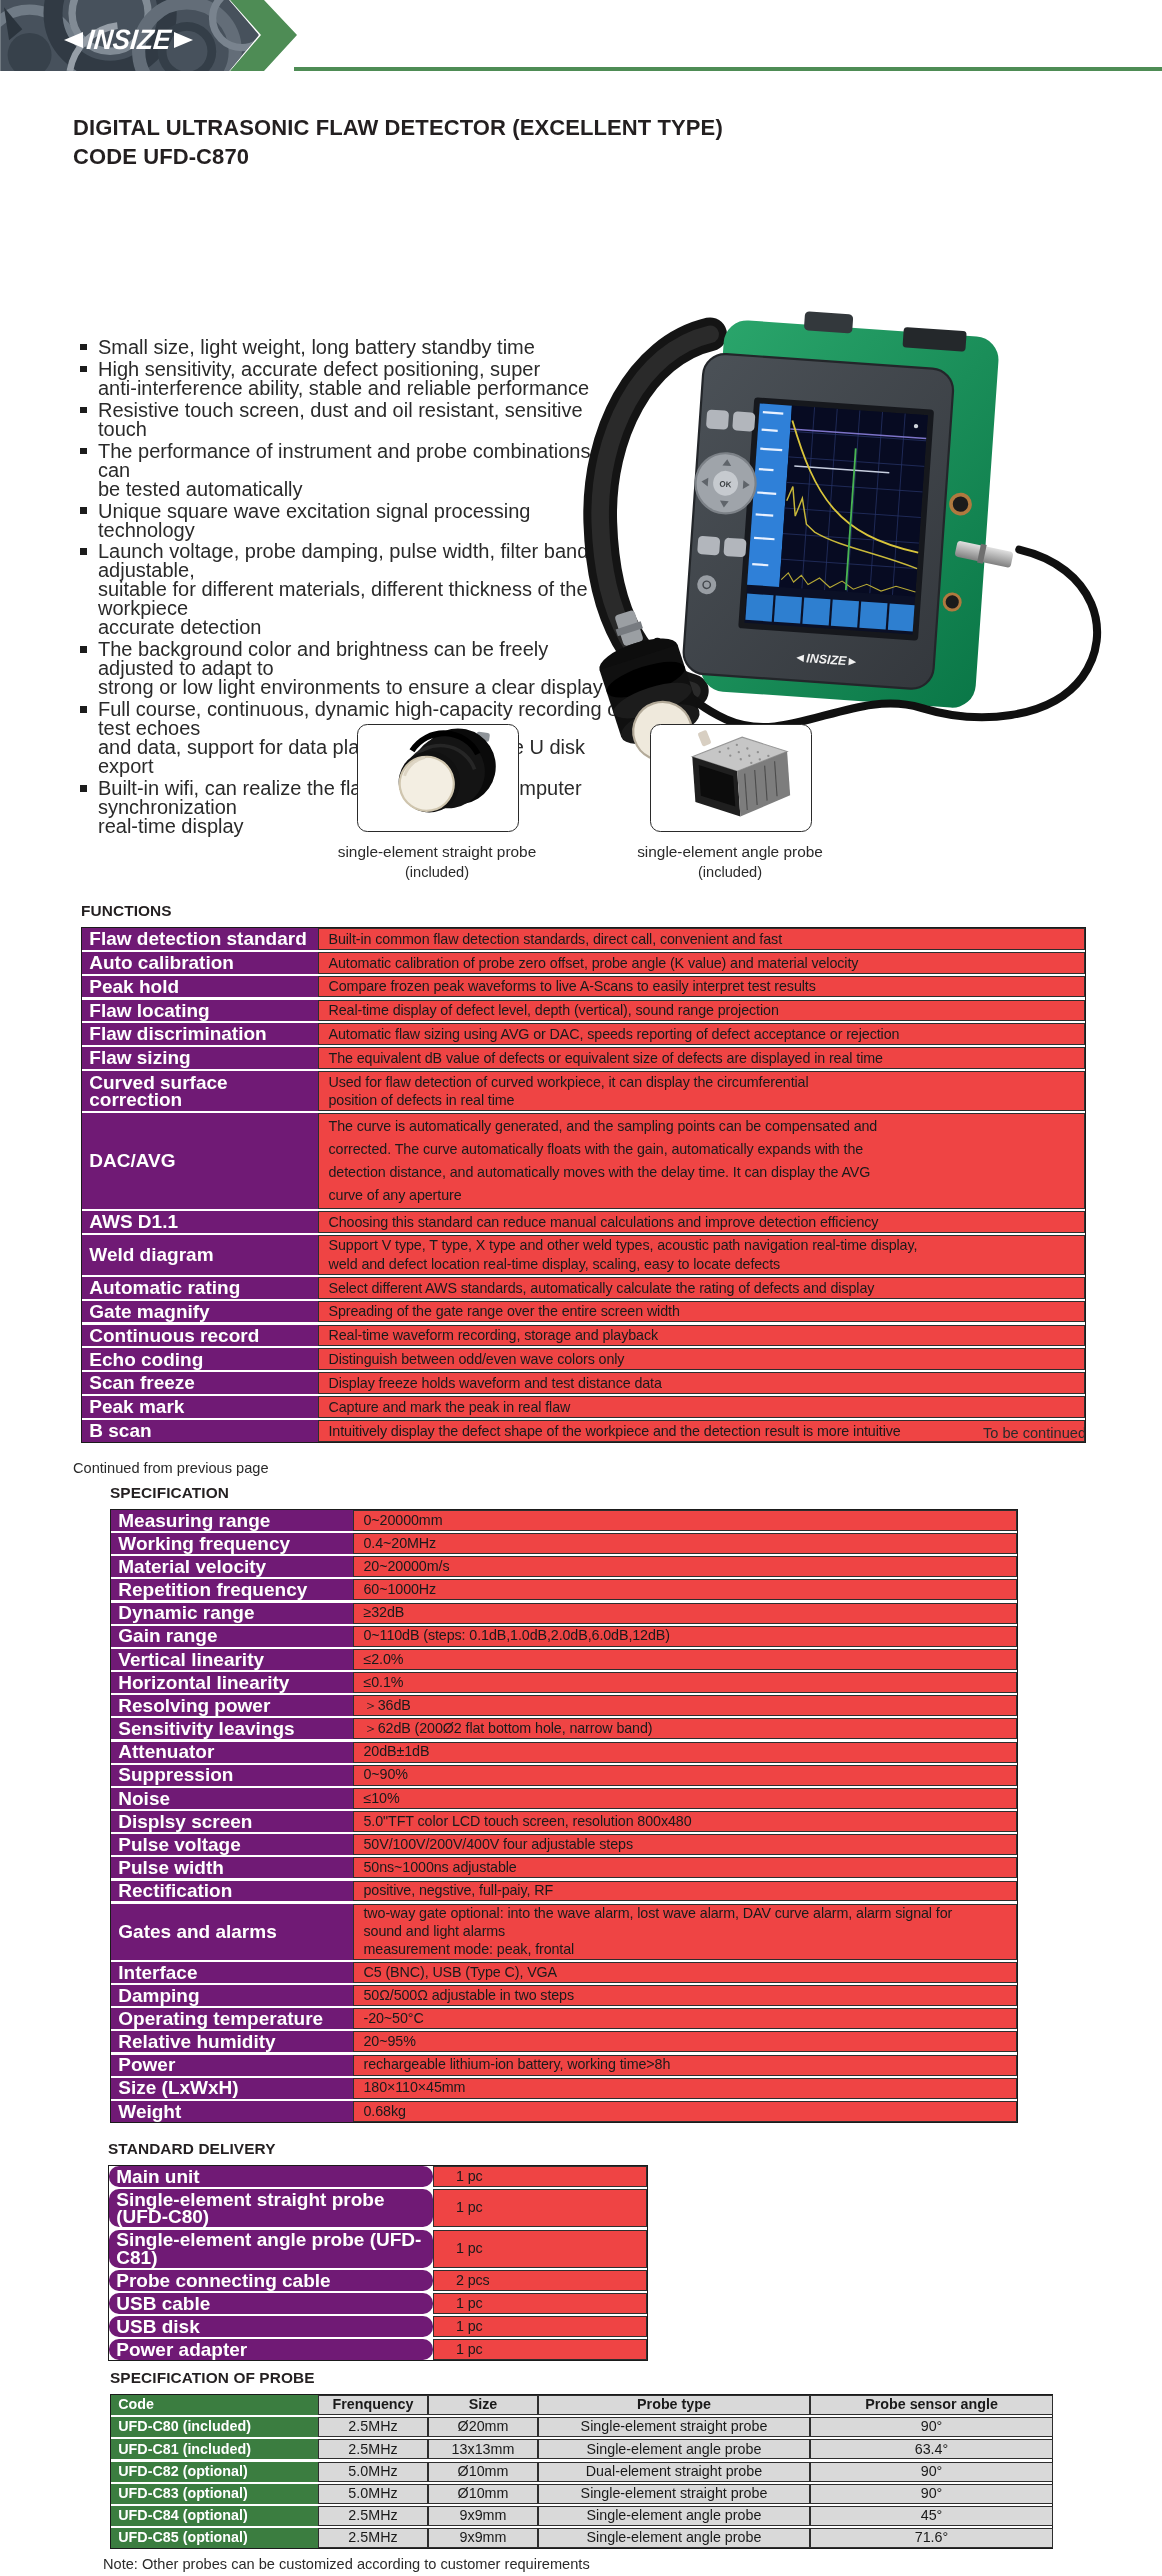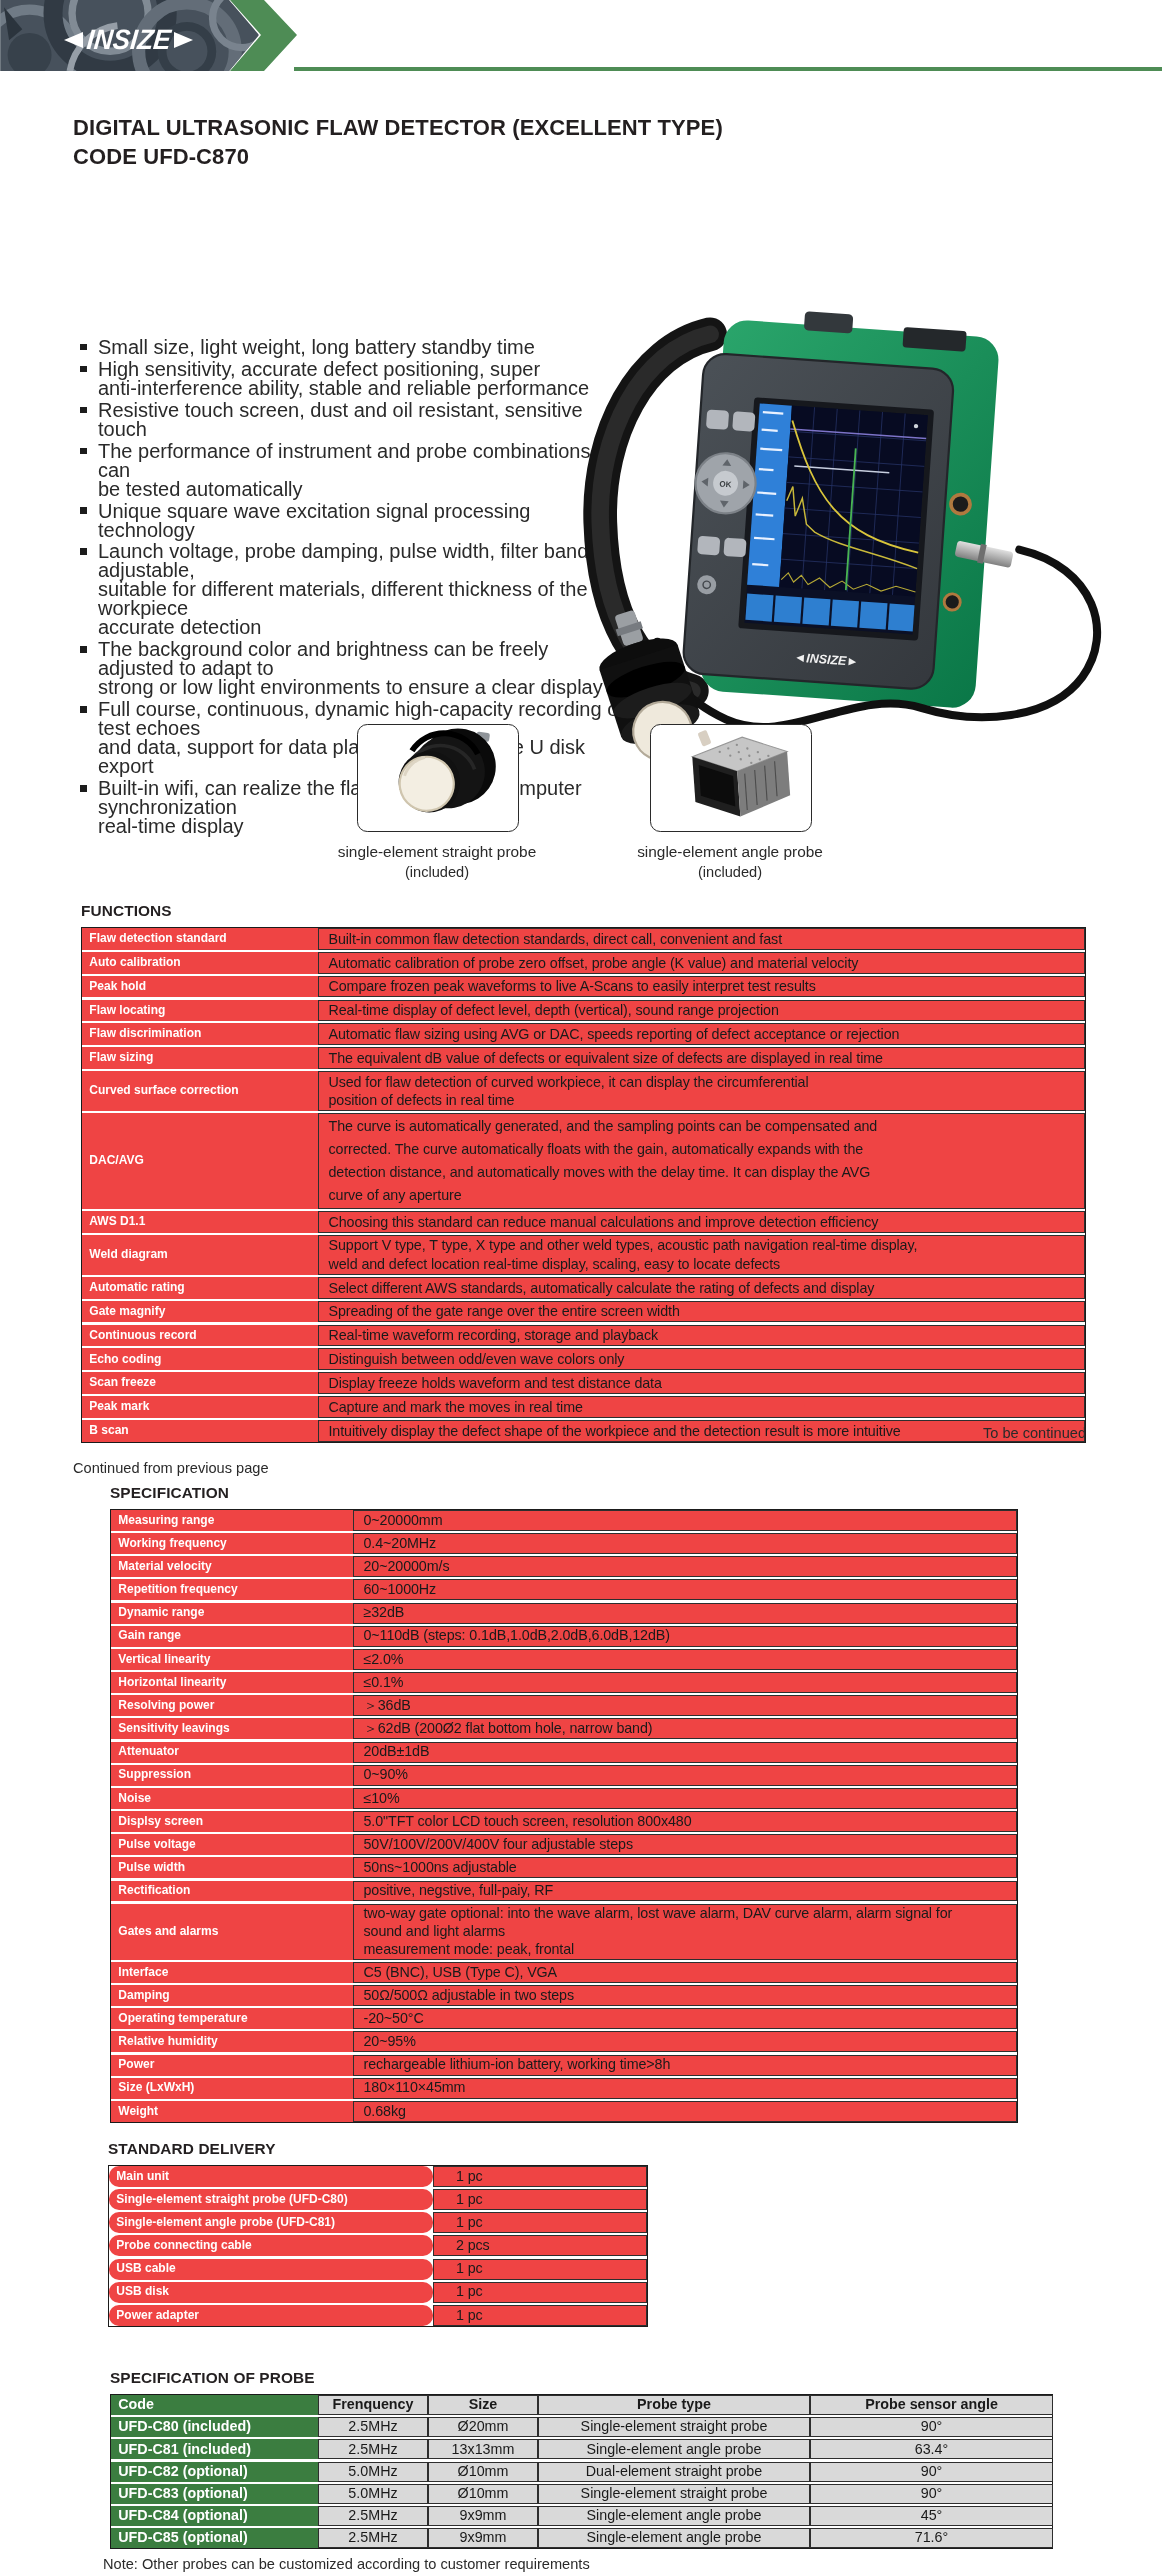--- a/index.html
+++ b/index.html
@@ -40,21 +40,21 @@
   .figcap .sub{font-size:14.6px;}
 
   
   .sect{position:absolute;font-size:15.4px;font-weight:bold;color:#231f20;letter-spacing:0.1px;}
   .plain{position:absolute;font-size:14.6px;color:#2a2a2a;}
 
   
   .tbl{position:absolute;border:1.5px solid #1b1b1b;background:#fff;box-sizing:border-box;}
   .trow{display:flex;margin-bottom:2.2px;}
   .trow:last-of-type{margin-bottom:0;}
-  .tlabel{background:#ef4444;color:#fff;font-weight:bold;font-size:12px;line-height:17.6px;
+  .tlabel{background:#701a75;color:#fff;font-weight:bold;font-size:19px;line-height:17.6px;
           padding:1.5px 5.9px 1.5px 7.3px;display:flex;align-items:center;box-sizing:border-box;flex:none;}
   .tval{background:#ef4444;border:0.7px solid #2e2e2e;font-size:14.3px;line-height:18.3px;
         padding:0.7px 7.3px 0.7px 9.5px;display:flex;align-items:center;box-sizing:border-box;
         white-space:pre-line;flex:1;letter-spacing:-0.1px;}
 
   .fn-tbl{left:81px;top:927px;width:1005px;}
   .fn-tbl .tlabel{width:236px;}
   .fn-tbl .trow{min-height:20.5px;}
   .fn-tbl .trow:nth-of-type(8) .tval{line-height:23px;}  
 
@@ -385,21 +385,21 @@
         <div class="tval">Distinguish between odd/even wave colors only</div>
       </div>
 
       <div class="trow">
         <div class="tlabel">Scan freeze</div>
         <div class="tval">Display freeze holds waveform and test distance data</div>
       </div>
 
       <div class="trow">
         <div class="tlabel">Peak mark</div>
-        <div class="tval">Capture and mark the moves in real time</div>
+        <div class="tval">Capture and mark the peak in real flaw</div>
       </div>
 
       <div class="trow">
         <div class="tlabel">B scan</div>
         <div class="tval">Intuitively display the defect shape of the workpiece and the detection result is more intuitive</div>
       </div>
     </div>
 
   <div class="plain" style="top:1425px;left:81px;width:1005px;text-align:right;">To be continued</div>
   <div class="plain" style="top:1460px;left:73px;">Continued from previous page</div>

